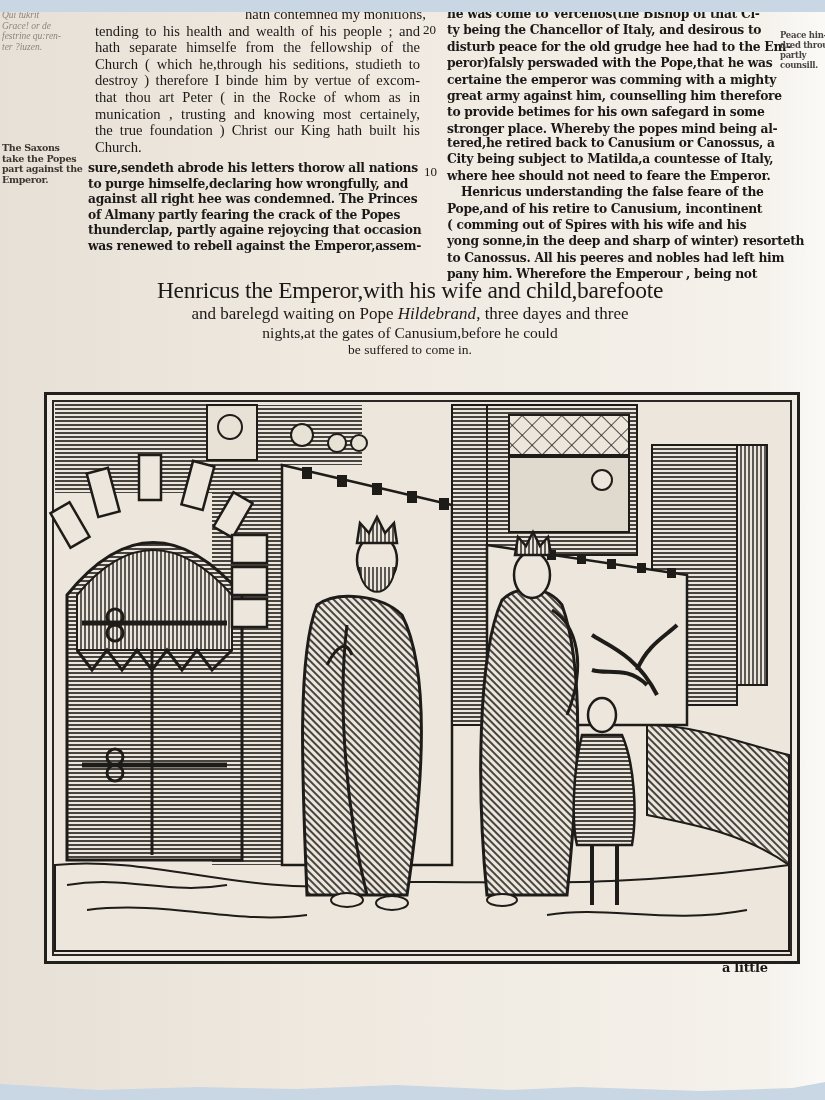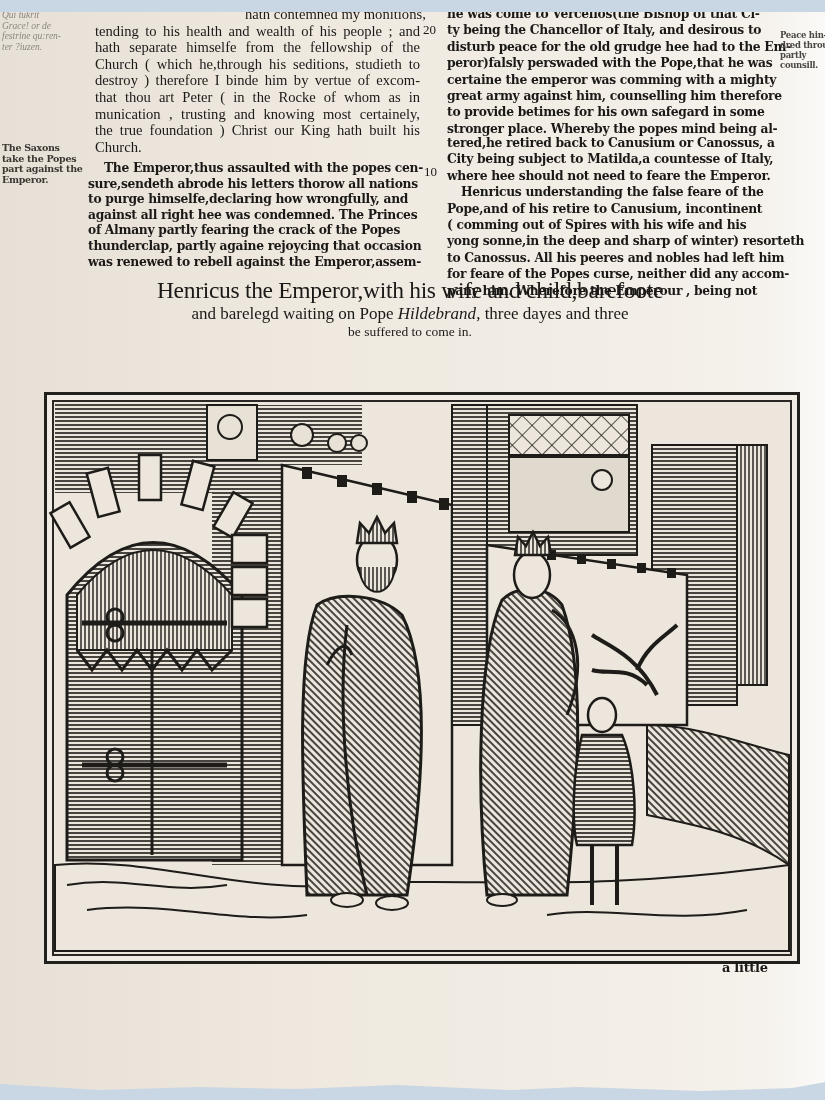--- a/index.html
+++ b/index.html
@@ -71,51 +71,50 @@
 
   <div class="blk col-right2 bl">
     <span class="line">tered,he retired back to Canusium or Canossus, a</span>
     <span class="line">City being subject to Matilda,a countesse of Italy,</span>
     <span class="line">where hee should not need to feare the Emperor.</span>
     <span class="line" style="padding-left:14px;">Henricus understanding the false feare of the</span>
     <span class="line">Pope,and of his retire to Canusium, incontinent</span>
     <span class="line">( comming out of Spires with his wife and his</span>
     <span class="line">yong sonne,in the deep and sharp of winter) resorteth</span>
     <span class="line">to Canossus. All his peeres and nobles had left him</span>
-    <span class="line">for feare of the Popes curse, neither did any accom-</span>
     <span class="line">pany him. Wherefore the Emperour , being not</span>
   </div>
 
   <div class="blk gloss gloss-tr bl">
     <span class="line">Peace hin-</span>
     <span class="line">dred through</span>
     <span class="line">partly</span>
     <span class="line">counsill.</span>
   </div>
 
   <div class="blk gloss gloss-ml bl">
     <span class="line">The Saxons</span>
     <span class="line">take the Popes</span>
     <span class="line">part against the</span>
     <span class="line">Emperor.</span>
   </div>
 
   <div class="blk col-left2 bl">
-    <span class="line" style="padding-left:16px;">The Emperor,thus assaulted with the popes cen-</span>
     <span class="line">sure,sendeth abrode his letters thorow all nations</span>
     <span class="line">to purge himselfe,declaring how wrongfully, and</span>
     <span class="line">against all right hee was condemned. The Princes</span>
     <span class="line">of Almany partly fearing the crack of the Popes</span>
     <span class="line">thunderclap, partly againe rejoycing that occasion</span>
     <span class="line">was renewed to rebell against the Emperor,assem-</span>
   </div>
 
   <div class="blk caption roman">
     <div class="cap1">Henricus the Emperor,with his wife and child,barefoote</div>
     <div class="cap2"><span>and barelegd waiting on Pope </span><i>Hildebrand</i><span>, three dayes and three</span></div>
+    <div class="cap3">nights,at the gates of Canusium,before he could</div>
     <div class="cap4">be suffered to come in.</div>
   </div>
 
   <div class="woodcut">
     <svg width="750" height="566" viewBox="0 0 750 566">
       <defs>
         <pattern id="hatch" width="6" height="4" patternUnits="userSpaceOnUse">
           <rect width="6" height="4" fill="#ece6dc"></rect>
           <line x1="0" y1="2" x2="6" y2="2" stroke="#1e1c19" stroke-width="1.6"></line>
         </pattern>

